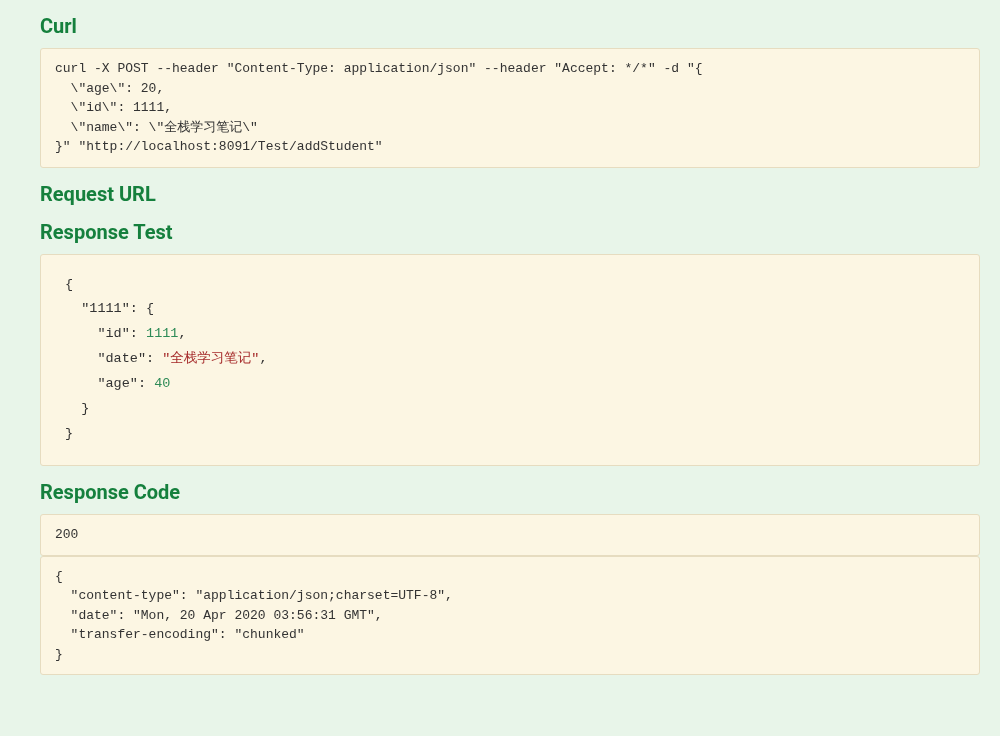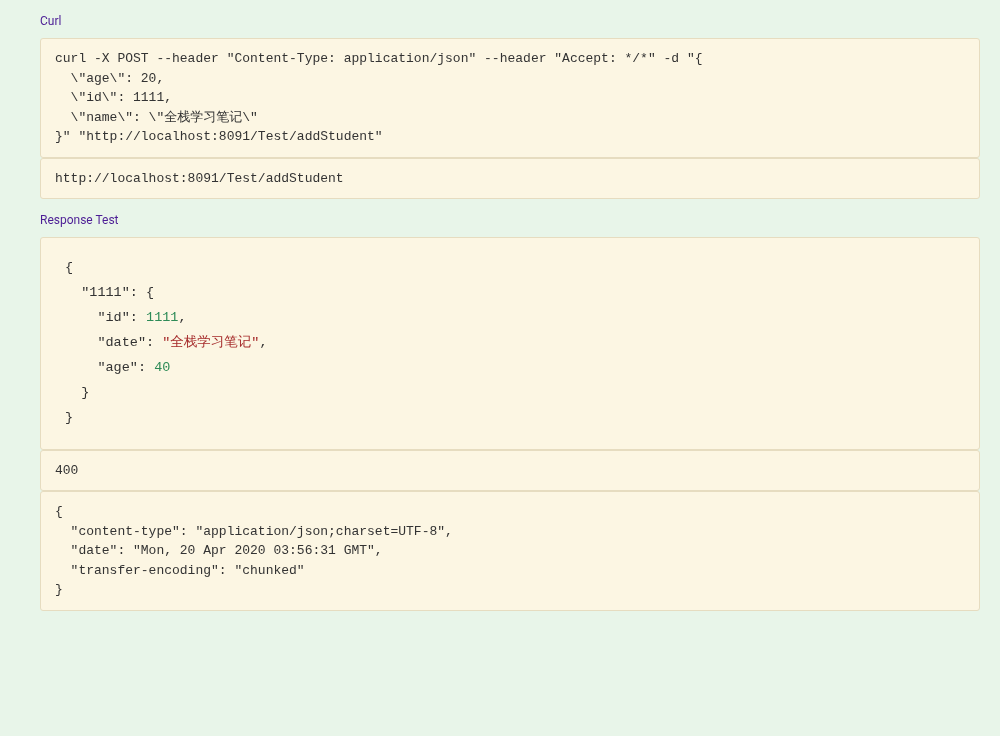--- a/index.html
+++ b/index.html
@@ -12,23 +12,23 @@
       background: #e8f5e9;
       padding: 0;
       width: 1000px;
       height: 736px;
       overflow: hidden;
     }
     .container {
       padding: 0 20px 0 40px;
     }
     .section-title {
-      color: #4c1d95;
-      font-size: 12px;
-      font-weight: 400;
+      color: #15803d;
+      font-size: 20px;
+      font-weight: 700;
       margin: 14px 0 10px 0;
     }
     .code-block {
       background: #fcf6e3;
       border: 1px solid #e6dcc0;
       border-radius: 3px;
       padding: 10px 14px;
       font-family: "Courier New", Consolas, monospace;
       font-size: 13px;
       line-height: 1.5;
@@ -62,32 +62,33 @@
 
 <div class="container">
 
   <div class="section-title">Curl</div>
   <div class="code-block">curl -X POST --header "Content-Type: application/json" --header "Accept: */*" -d "{
   \"age\": 20,
   \"id\": 1111,
   \"name\": \"全栈学习笔记\"
 }" "http://localhost:8091/Test/addStudent"</div>
 
-  <div class="code-block">http://localhost:8091/Test/addStudent</div>
+  <div class="section-title">Request URL</div>
 
   <div class="section-title">Response Test</div>
   <div class="response-body-block">{
   <span class="json-key">"<span>1111</span>"</span>: {
     <span class="json-key">"<span>id</span>"</span>: <span class="json-number">1111</span>,
     <span class="json-key">"<span>date</span>"</span>: <span class="json-string">"全栈学习笔记"</span>,
     <span class="json-key">"<span>age</span>"</span>: <span class="json-number">40</span>
   }
 }</div>
 
-  <div class="code-block">400</div>
+  <div class="section-title">Response Code</div>
+  <div class="code-block">200</div>
 
   <div class="code-block">{
   "content-type": "application/json;charset=UTF-8",
   "date": "Mon, 20 Apr 2020 03:56:31 GMT",
   "transfer-encoding": "chunked"
 }</div>
 
 </div>
 
 </body></html>

